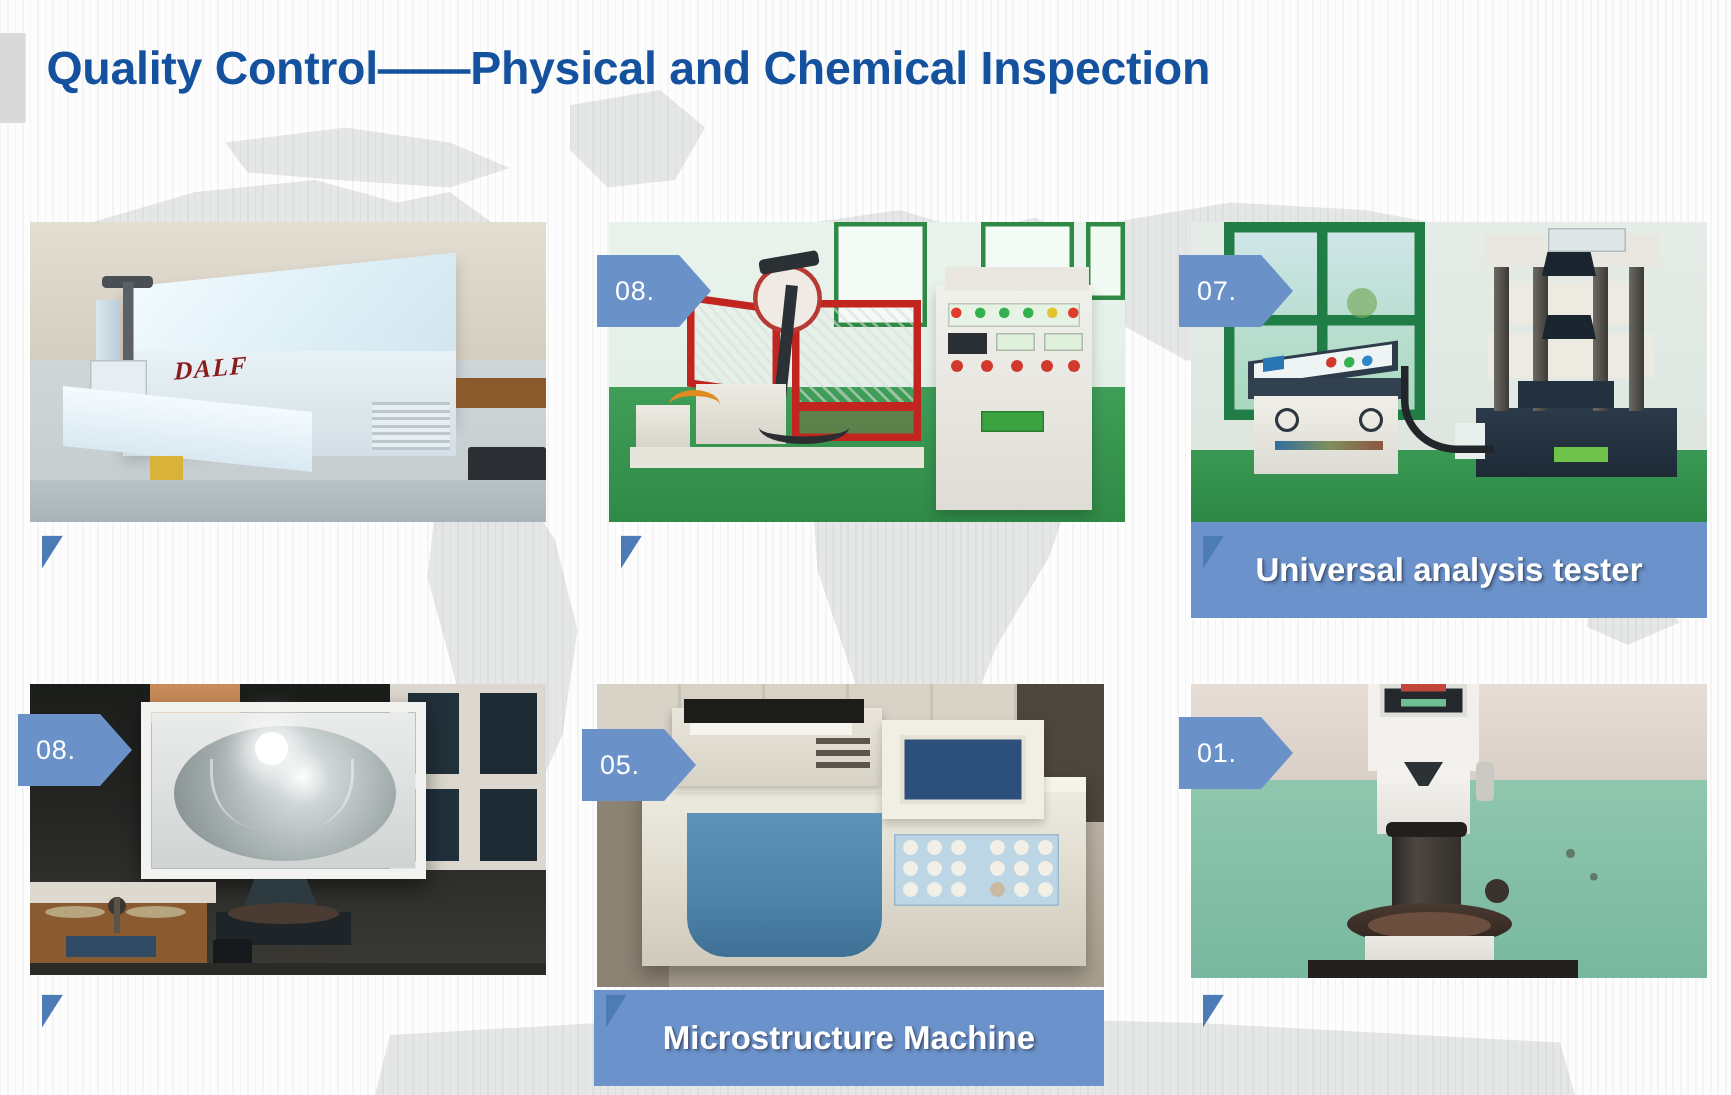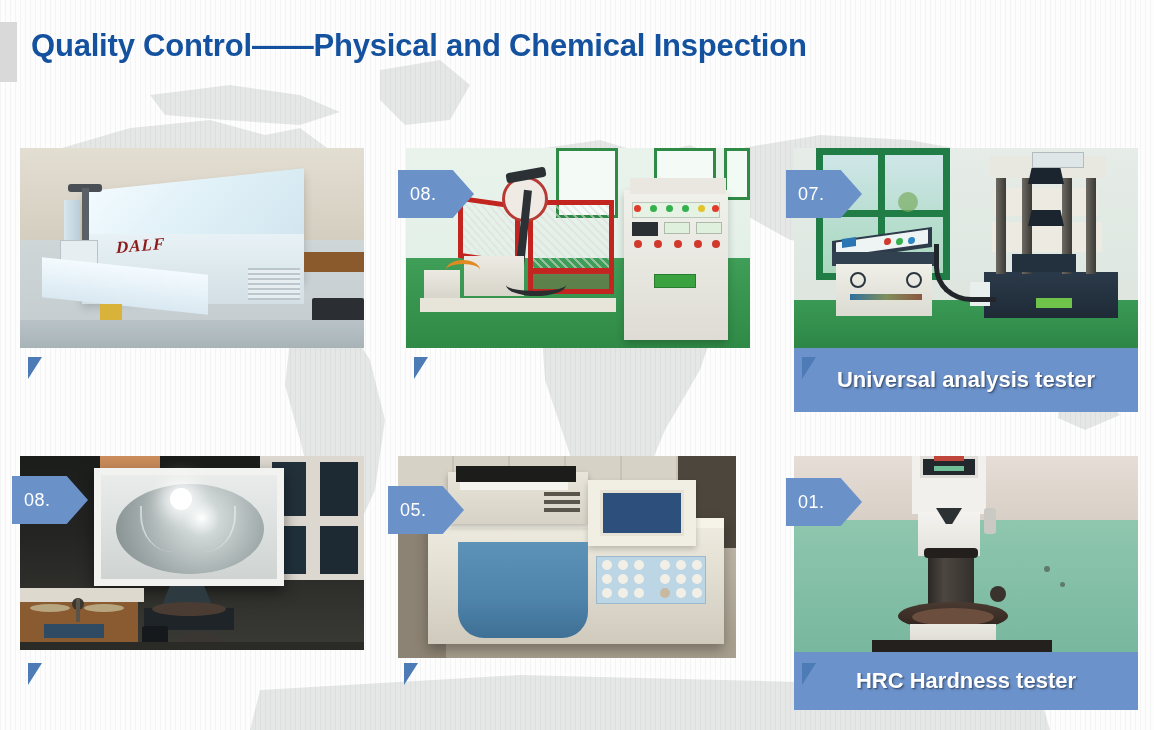--- a/index.html
+++ b/index.html
@@ -346,20 +346,21 @@
       <div class="abs" style="left:262px;top:118px;width:10px;height:10px;border-radius:50%;background:#f2efe6;"></div>
       <div class="abs" style="left:278px;top:118px;width:10px;height:10px;border-radius:50%;background:#f2efe6;"></div>
       <div class="abs" style="left:294px;top:118px;width:10px;height:10px;border-radius:50%;background:#f2efe6;"></div>
       <div class="abs" style="left:204px;top:132px;width:10px;height:10px;border-radius:50%;background:#f2efe6;"></div>
       <div class="abs" style="left:220px;top:132px;width:10px;height:10px;border-radius:50%;background:#f2efe6;"></div>
       <div class="abs" style="left:236px;top:132px;width:10px;height:10px;border-radius:50%;background:#f2efe6;"></div>
       <div class="abs" style="left:262px;top:132px;width:10px;height:10px;border-radius:50%;background:#c9b9a0;"></div>
       <div class="abs" style="left:278px;top:132px;width:10px;height:10px;border-radius:50%;background:#f2efe6;"></div>
       <div class="abs" style="left:294px;top:132px;width:10px;height:10px;border-radius:50%;background:#f2efe6;"></div>
     </div>
+    <div class="card-caption" style="left:0; top:204px; width:340px; height:64px;">Microstructure Machine</div>
     <div class="card-badge-tail" style="left:8px; top:207px;"></div>
     <div class="card-badge" style="left:-8px; top:30px;">05.</div>
   </div>
 
   <div class="card" style="left:794px; top:456px; width:344px; height:262px;">
     <div class="card-photo" style="width:344px; height:196px;">
       <div class="ph" style="background:linear-gradient(180deg,#ded6cf 0%,#ded6cf 32%,#8fc4ad 33%,#7cbba2 100%);"></div>
       <div class="abs" style="left:0;top:0;width:344px;height:64px;background:linear-gradient(180deg,#e6ded6,#d8cfc7);"></div>
       <div class="abs" style="left:0;top:64px;width:344px;height:132px;background:linear-gradient(180deg,#8fc6ae,#78b89f);"></div>
 
@@ -376,18 +377,17 @@
 
       <div class="abs" style="left:104px;top:146px;width:110px;height:28px;border-radius:50%;background:linear-gradient(180deg,#4a3a31,#2e241e);"></div>
       <div class="abs" style="left:118px;top:152px;width:82px;height:18px;border-radius:50%;background:#6b4e3d;"></div>
       <div class="abs" style="left:196px;top:130px;width:16px;height:16px;border-radius:50%;background:#3a332d;"></div>
 
       <div class="abs" style="left:116px;top:168px;width:86px;height:28px;background:linear-gradient(180deg,#eceae4,#d6d3cb);"></div>
       <div class="abs" style="left:78px;top:184px;width:180px;height:12px;background:#23201d;"></div>
       <div class="abs" style="left:250px;top:110px;width:6px;height:6px;border-radius:50%;background:#5f7a68;"></div>
       <div class="abs" style="left:266px;top:126px;width:5px;height:5px;border-radius:50%;background:#5f7a68;"></div>
     </div>
-    <div class="card-caption" style="left:0; top:196px; width:344px; height:58px;">HRC Hardness tester</div>
     <div class="card-badge-tail" style="left:8px; top:207px;"></div>
     <div class="card-badge" style="left:-8px; top:22px;">01.</div>
   </div>
 
 </div>
 
 </body></html>

